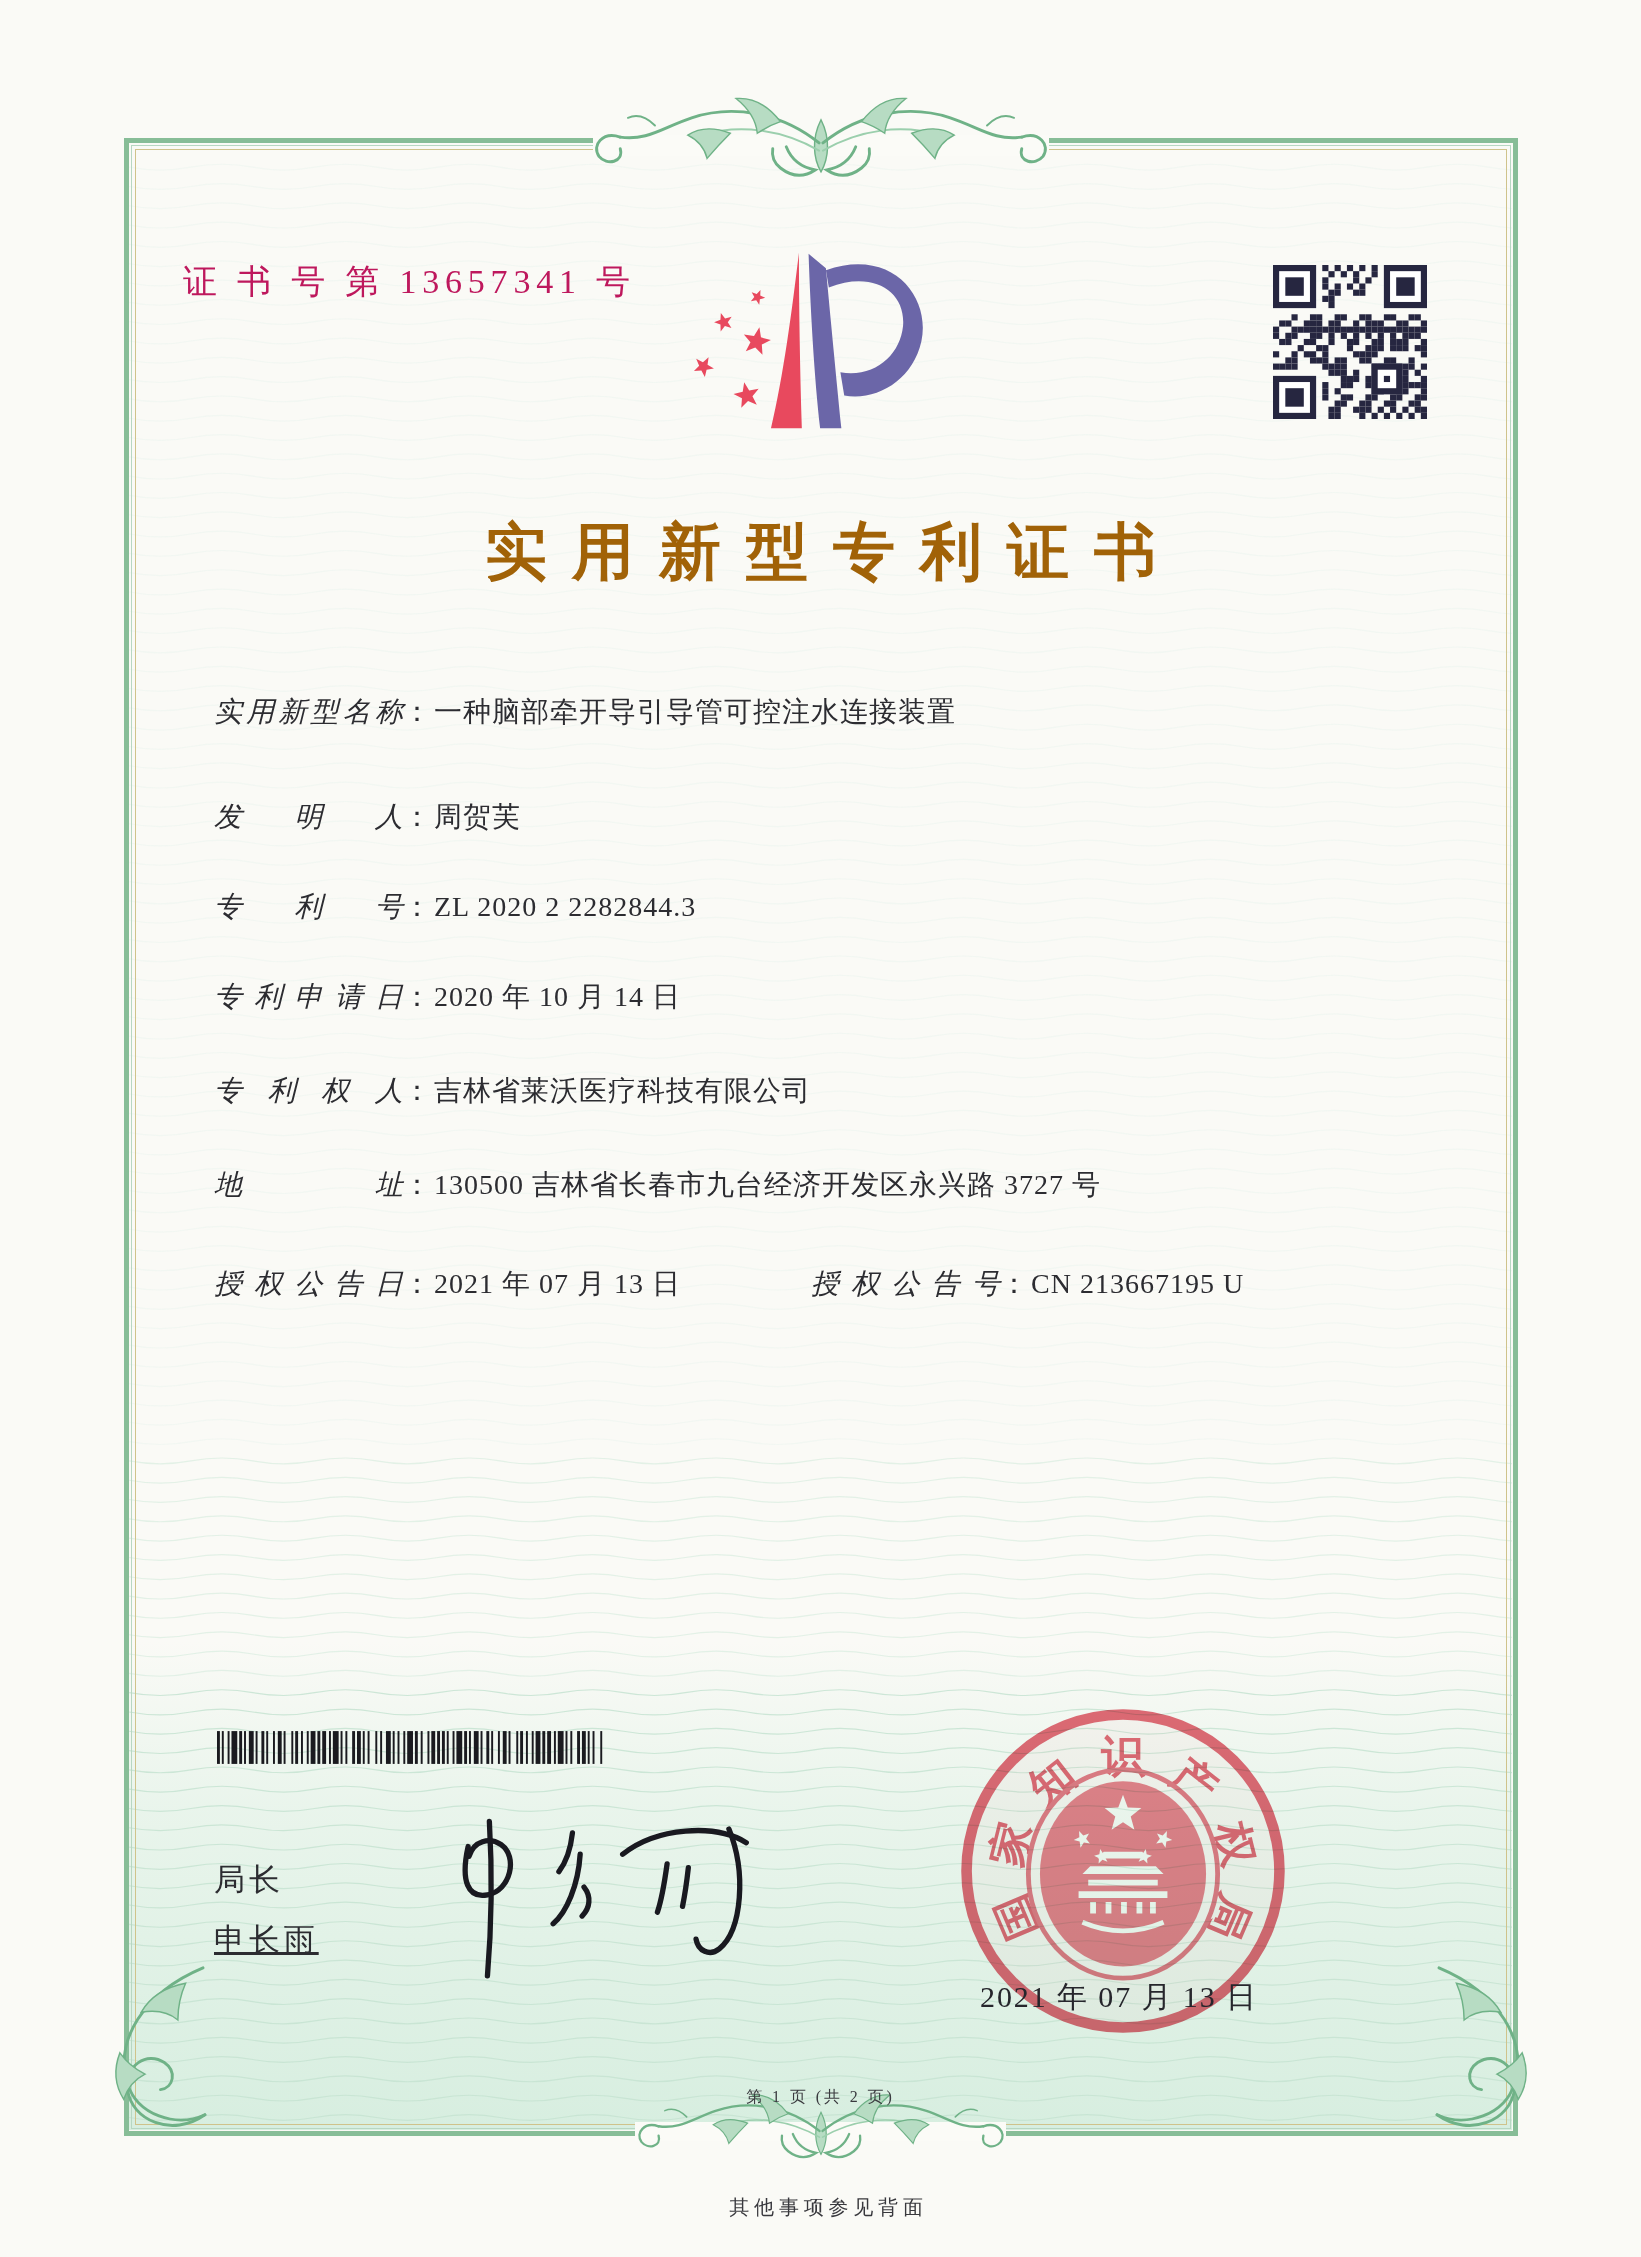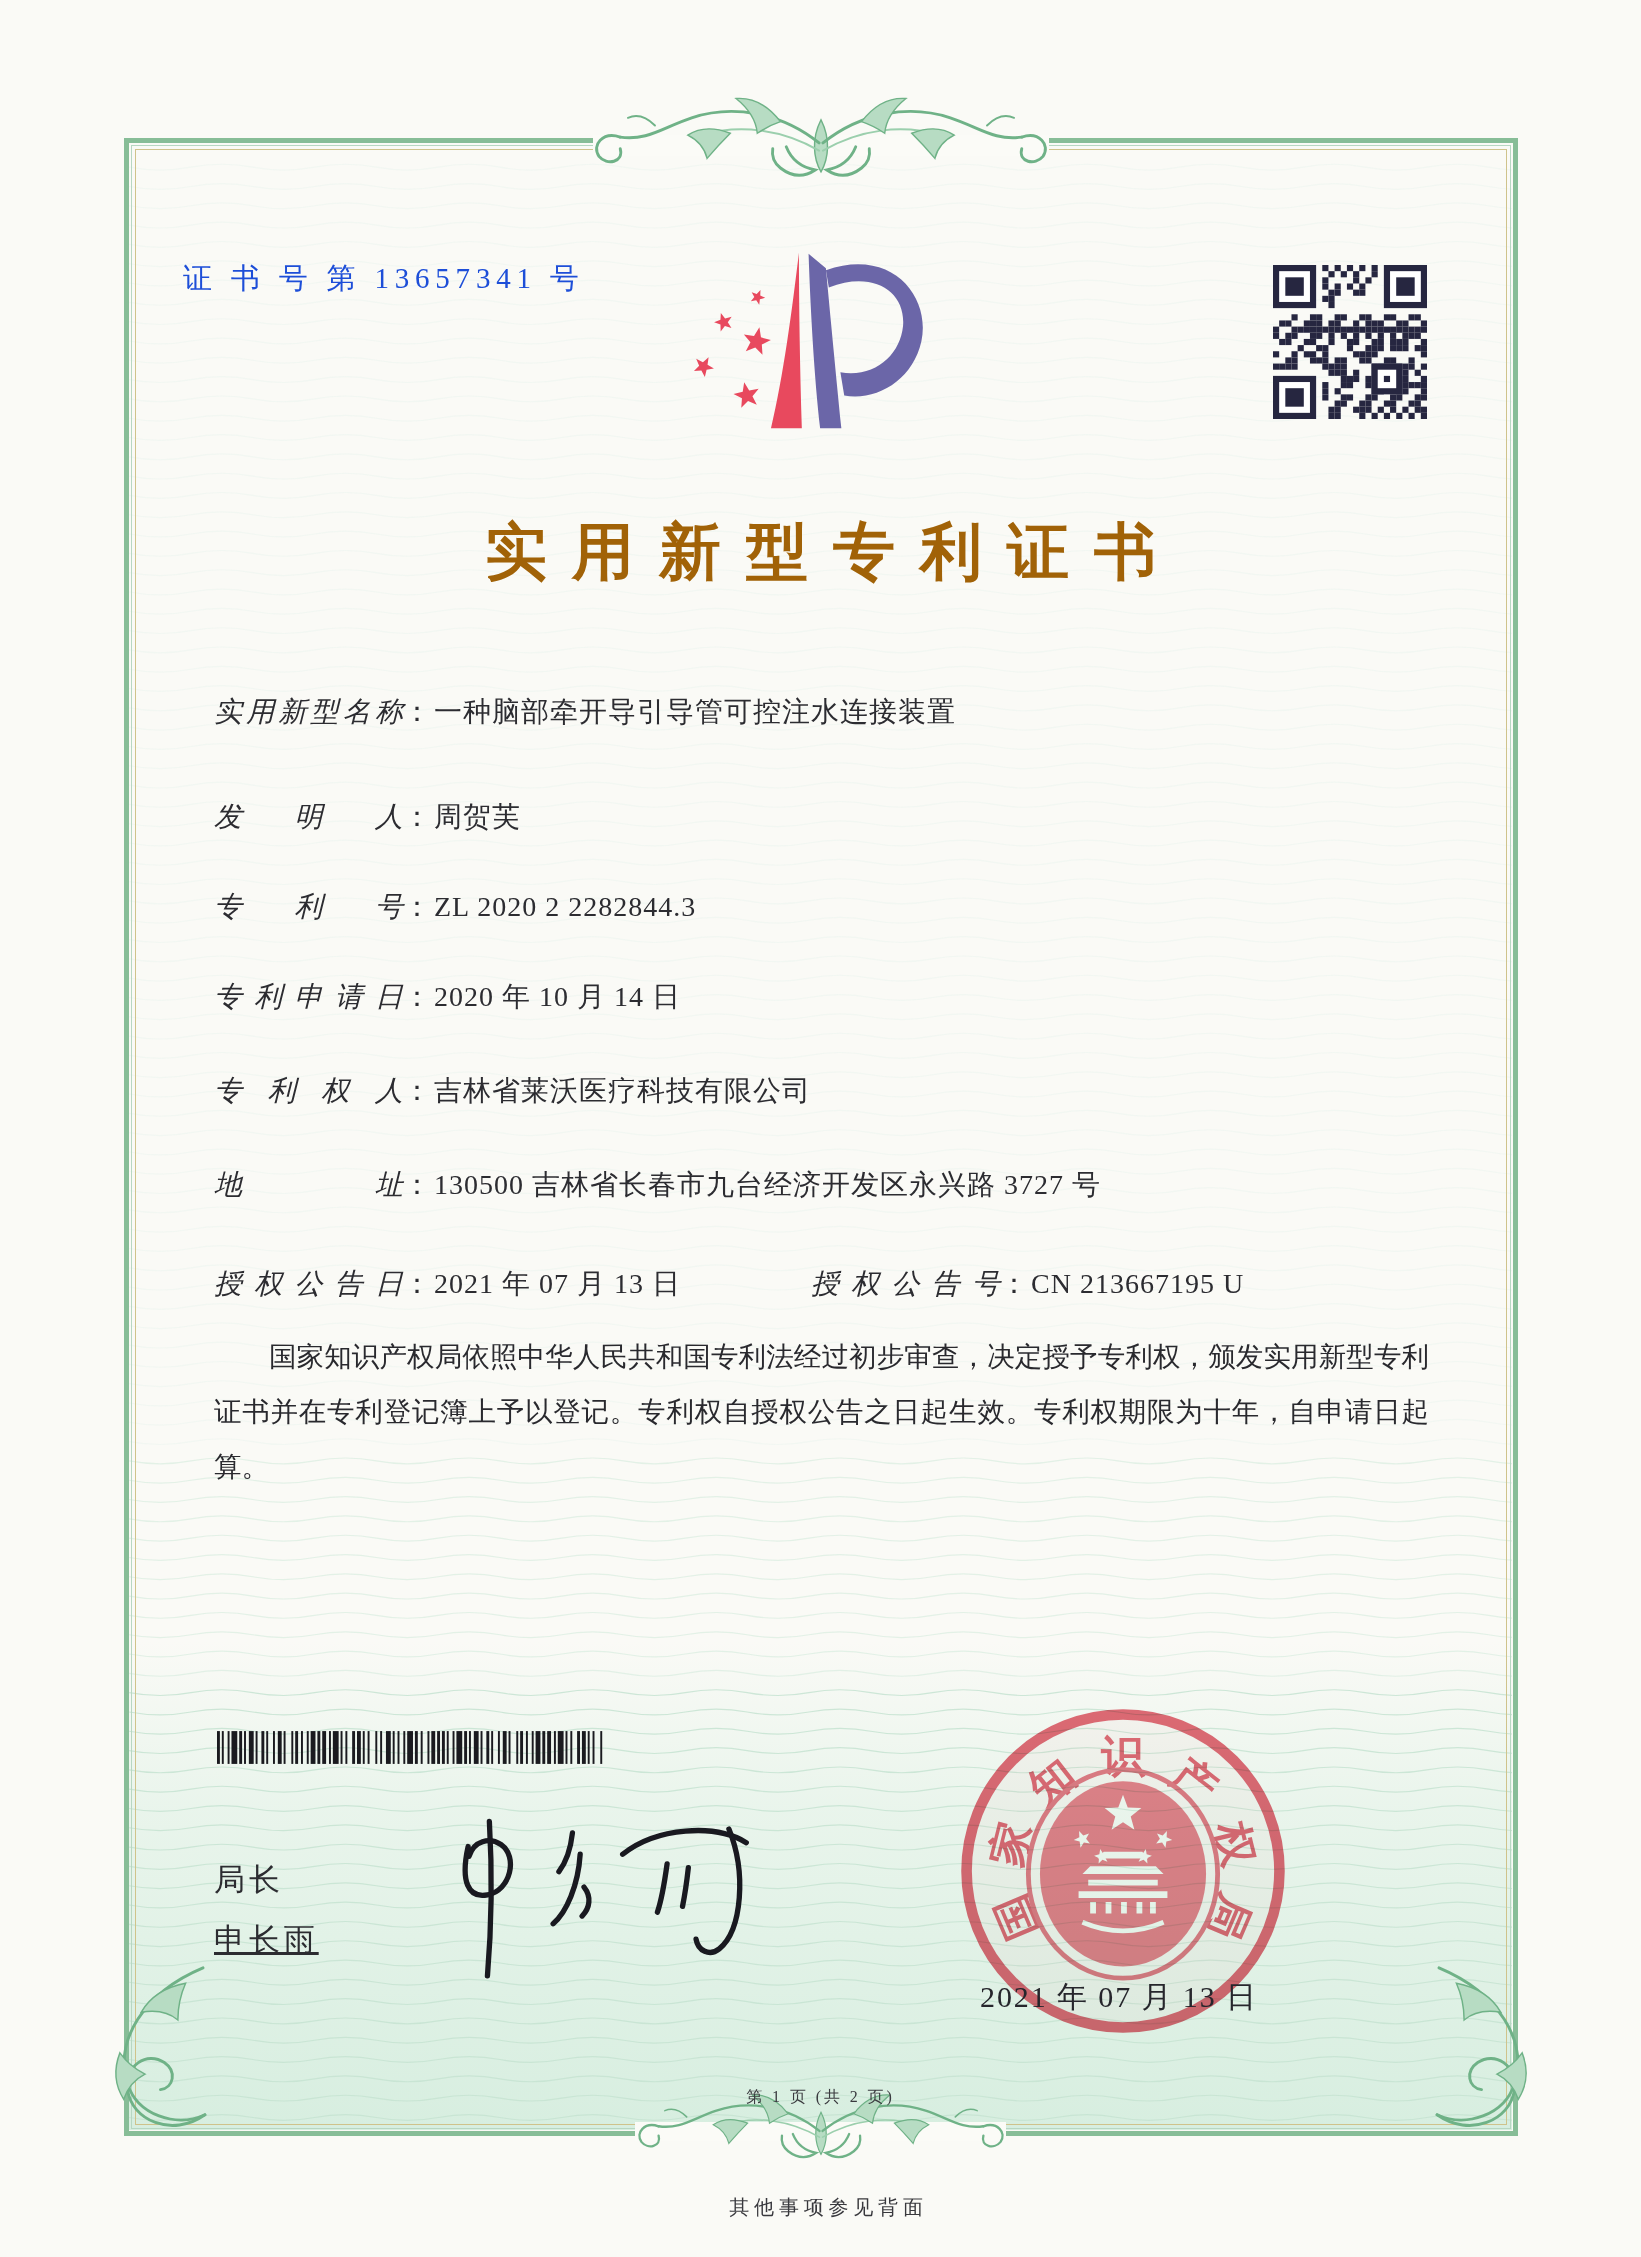--- a/index.html
+++ b/index.html
@@ -18,21 +18,21 @@
   .frame::after{content:'';position:absolute;inset:5.8px;border:1px solid #cfc38b;}
   .mask{position:absolute;background:#fbfbf7;z-index:4;}
   .orn{position:absolute;z-index:5;}
   
   .wash{
     position:absolute;left:129px;top:1641px;width:1383px;height:489px;z-index:1;
     background:linear-gradient(180deg,rgba(226,242,231,0) 0%,rgba(219,240,227,.55) 35%,rgba(209,236,220,.85) 100%);
   }
   #waves{position:absolute;left:129px;top:144px;z-index:2;}
   
-  .cert-no{position:absolute;left:183px;top:259px;font-size:29px;letter-spacing:5.8px;color:#1d4ed8;z-index:6;}
+  .cert-no{position:absolute;left:183px;top:259px;font-size:34px;letter-spacing:5.8px;color:#be185d;z-index:6;}
   .title{
     position:absolute;left:0;top:510px;width:100%;text-align:center;z-index:6;
     font-size:62px;font-weight:600;letter-spacing:25px;text-indent:25px;color:#a16207;
   }
   
   .frow{position:absolute;left:214px;height:42px;line-height:42px;font-size:28px;z-index:6;white-space:nowrap;}
   .flabel{display:inline-block;width:189px;text-align:justify;text-align-last:justify;vertical-align:top;font-style:italic;}
   .fcolon{display:inline-block;width:31px;vertical-align:top;}
   .fvalue{vertical-align:top;letter-spacing:1px;}
   .fpair2{position:absolute;left:597px;top:0;white-space:nowrap;}
@@ -499,21 +499,20 @@
   <span class="flabel">地址</span><span class="fcolon">：</span><span class="fvalue">130500 吉林省长春市九台经济开发区永兴路 3727 号</span>
 </div>
 <div class="frow" style="top:1263px">
   <span class="flabel">授权公告日</span><span class="fcolon">：</span><span class="fvalue">2021 年 07 月 13 日</span>
   <span class="fpair2">
     <span class="flabel">授权公告号</span><span class="fcolon">：</span><span class="fvalue">CN 213667195 U</span>
   </span>
 </div>
 
 <div class="body-text">
-  <p>国家知识产权局依照中华人民共和国专利法经过初步审查，决定授予专利权，颁发实用新型专利证书并在专利登记簿上予以登记。专利权自授权公告之日起生效。专利权期限为十年，自申请日起算。</p>
 </div>
 
 <svg id="barcode" width="391" height="33" viewBox="0 0 405 34">
     <rect x="0" y="0" width="3" height="34" fill="#1a1a1f"></rect>
     <rect x="5" y="0" width="2" height="34" fill="#1a1a1f"></rect>
     <rect x="11" y="0" width="2" height="34" fill="#1a1a1f"></rect>
     <rect x="15" y="0" width="6" height="34" fill="#1a1a1f"></rect>
     <rect x="23" y="0" width="3" height="34" fill="#1a1a1f"></rect>
     <rect x="28" y="0" width="2" height="34" fill="#1a1a1f"></rect>
     <rect x="33" y="0" width="5" height="34" fill="#1a1a1f"></rect>

